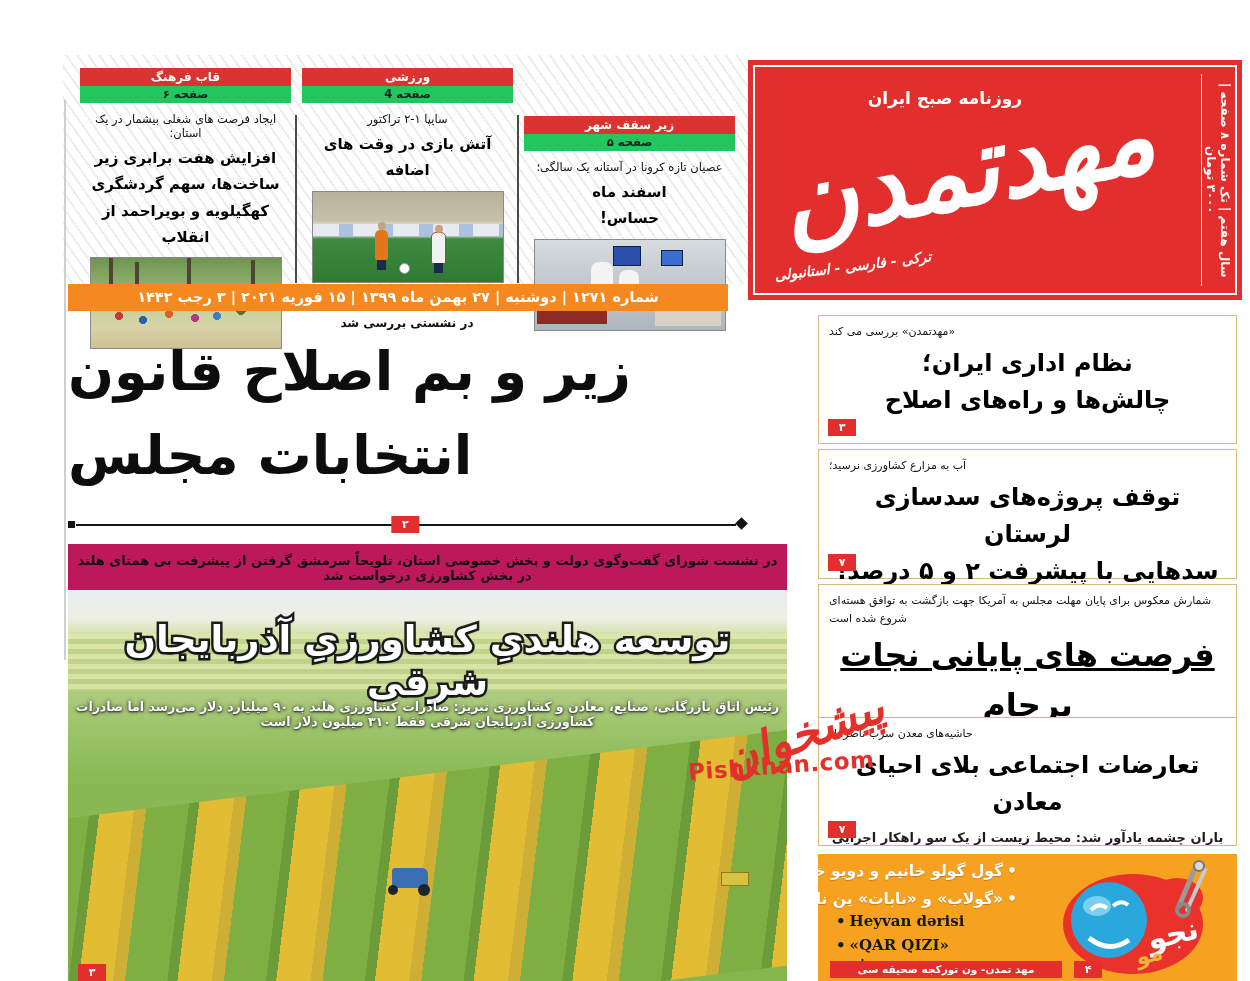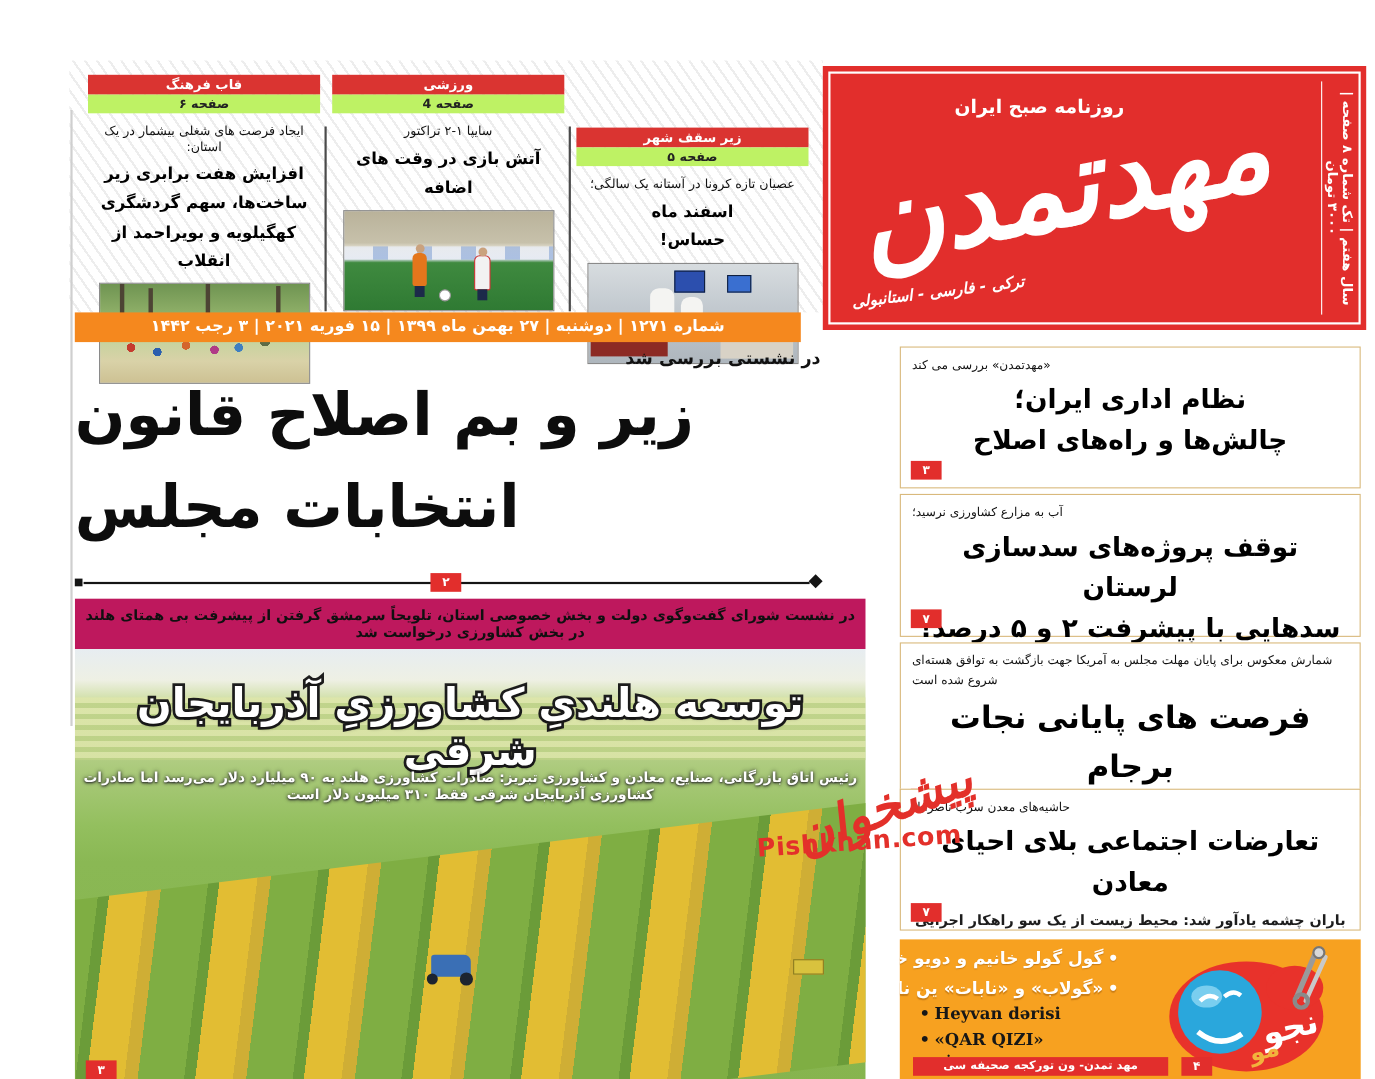--- a/index.html
+++ b/index.html
@@ -24,21 +24,21 @@
   .mh-langs{position:absolute;left:26px;bottom:26px;color:#fff;font-size:14px;
     font-weight:bold;font-style:italic;transform:rotate(-7deg);}
   .mh-edition{position:absolute;top:14px;bottom:14px;right:10px;width:26px;
     writing-mode:vertical-rl;color:#fff;font-size:12px;font-weight:bold;
     text-align:center;border-left:1px solid #fff;padding-left:4px;}
 
   
   .tbox{top:68px;width:211px;height:218px;}
   .tb-head{height:18px;line-height:18px;background:#da3431;color:#fff;
     font-size:12px;font-weight:bold;text-align:center;}
-  .tb-page{height:17px;line-height:17px;background:#bef264;color:#222;
+  .tb-page{height:17px;line-height:17px;background:#22c55e;color:#222;
     font-size:11.5px;text-align:center;font-weight:bold;}
   .tb-kicker{margin-top:9px;font-size:11.5px;color:#111;text-align:center;}
   .tb-headline{margin-top:5px;font-size:15px;font-weight:bold;color:#000;
     text-align:center;line-height:1.75;}
   .tb-img{margin:7px auto 0;width:190px;height:90px;border:1px solid #8a8a8a;
     position:relative;overflow:hidden;}
   .vdiv{top:115px;width:1.5px;height:168px;background:#4a4a4a;}
 
   
   .ph-forest{background:
@@ -67,21 +67,21 @@
   .mon{position:absolute;background:#2c4fae;border:1px solid #10203f;}
   .ppe{position:absolute;background:#f4f4f2;border-radius:8px 8px 3px 3px;}
   .bed{position:absolute;background:#8c2a24;}
 
   
   .datebar{left:68px;top:284px;width:660px;height:27px;background:#f5881e;color:#fff;
     font-size:14.5px;font-weight:bold;line-height:27px;text-align:center;}
 
   
   .lead{left:68px;top:316px;width:678px;}
-  .lead-kicker{font-size:16px;font-weight:bold;color:#111;text-align:right;}
+  .lead-kicker{font-size:12px;font-weight:bold;color:#111;text-align:center;}
   .lead-h{font-size:54px;font-weight:bold;color:#0d0d0d;text-align:left;line-height:1.55;}
   .lead-div{position:relative;height:24px;margin-top:16px;}
   .lead-div .line{position:absolute;top:11px;left:8px;right:10px;border-top:2px solid #141414;}
   .lead-div .sq-l{position:absolute;left:0;top:8px;width:7px;height:7px;background:#141414;}
   .lead-div .sq-r{position:absolute;right:0;top:6px;width:9px;height:9px;background:#141414;
     transform:rotate(45deg);}
   .pbadge{background:#e22e2c;color:#fff;font-weight:bold;font-size:11px;
     width:28px;height:17px;line-height:17px;text-align:center;}
   .lead-badge{position:absolute;left:50%;top:3px;transform:translateX(-56%);}
 
@@ -111,21 +111,21 @@
   .farm-sub{position:absolute;left:6px;right:6px;top:27%;text-align:center;color:#fff;
     font-size:12.5px;font-weight:bold;
     text-shadow:0 1px 2px #2a2a2a,0 0 4px #2a2a2a;}
   .farm-badge{position:absolute;left:10px;bottom:12px;}
 
   
   .rbox{left:818px;width:419px;background:#fff;border:1px solid #d9b97c;
     box-sizing:border-box;padding:7px 10px 4px;}
   .r-kicker{font-size:11px;color:#111;text-align:left;line-height:1.6;}
   .r-h{font-size:24px;font-weight:bold;color:#000;text-align:center;line-height:1.55;margin-top:4px;}
-  .r-h-big{font-size:28px;}
+  .r-h-big{font-size:32px;text-decoration:underline;}
   .r-sub{font-size:13px;font-weight:bold;color:#1d1d1d;text-align:center;line-height:1.9;margin-top:5px;}
   .r-badge{position:absolute;left:9px;bottom:7px;}
 
   
   .ybox{left:818px;top:854px;width:419px;height:127px;background:#f7a120;overflow:hidden;}
   .y-fa{position:absolute;right:216px;white-space:nowrap;color:#fff;font-size:15.5px;
     font-weight:bold;text-shadow:0 1px 1px rgba(120,60,0,.35);}
   .y-fa .dot,.y-lat .dot{display:inline-block;margin:0 4px;}
   .y-lat{position:absolute;left:14px;white-space:nowrap;color:#171717;font-size:15px;
     font-weight:bold;font-family:"DejaVu Serif","DejaVu Sans",serif;}

